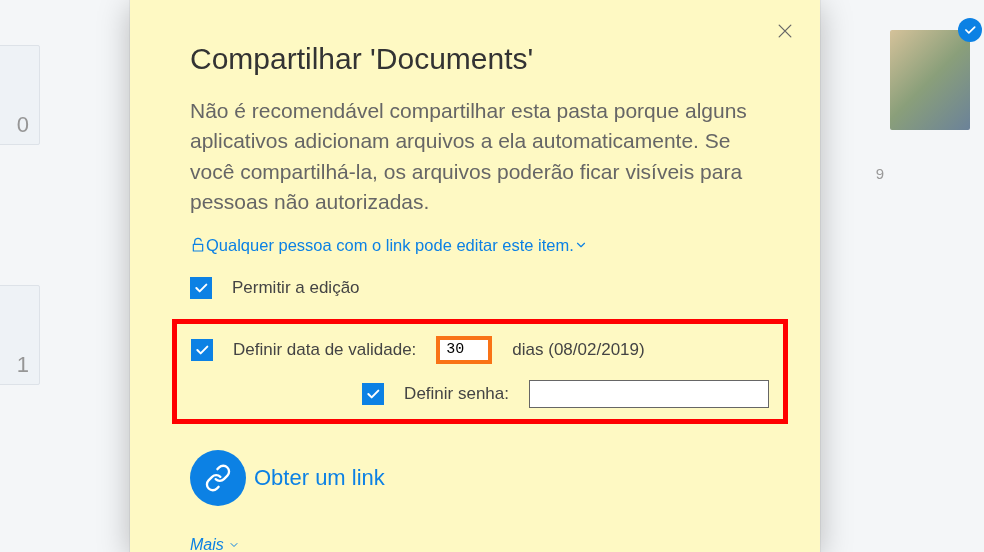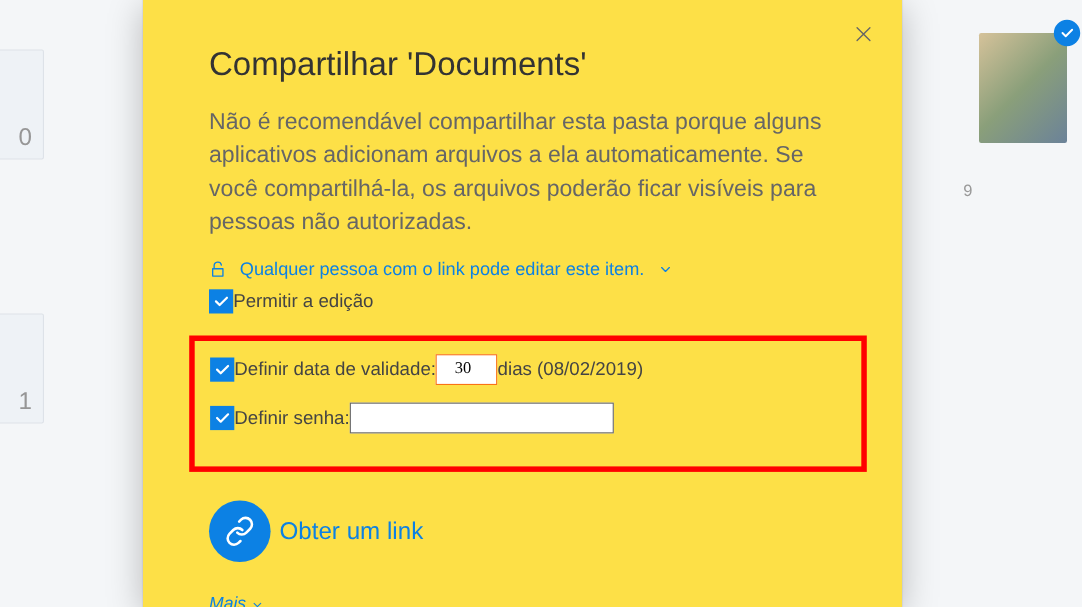--- a/index.html
+++ b/index.html
@@ -76,21 +76,21 @@
     }
     .thumb-date { position:absolute; top:165px; right:100px; color:#999;font-size:15px;}
     
     
     .dialog {
       position: absolute;
       left: 130px;
       top: 0;
       width: 690px;
       height: 552px;
-      background: #fde047;
+      background: #fef9c3;
       box-shadow: 0 6px 30px rgba(0,0,0,.25), 0 0 0 1px rgba(0,0,0,.05);
       padding: 42px 42px 30px 60px;
     }
     .close-btn {
       position: absolute;
       top: 16px;
       right: 20px;
       width: 30px;
       height: 30px;
       display:flex;align-items:center;justify-content:center;
@@ -106,32 +106,32 @@
     .warning-text {
       font-size: 21px;
       color: #666;
       line-height: 1.45;
       margin-bottom: 18px;
       max-width: 560px;
     }
     .link-permission {
       display: flex;
       align-items: center;
-      gap: 12px;
+      gap: 0;
       color: #0c81e4;
       font-size: 16.5px;
-      margin-bottom: 8px;
+      margin-bottom: 22px;
       cursor:pointer;
     }
     .link-permission svg { flex-shrink: 0; }
     
     .checkbox-row {
       display: flex;
       align-items: center;
-      gap: 0;
+      gap: 20px;
       margin-bottom: 20px;
       font-size: 17px;
       color: #444;
     }
     .checkbox {
       width: 22px;
       height: 22px;
       background: #0c81e4;
       display: flex;
       align-items: center;
@@ -139,29 +139,29 @@
       flex-shrink: 0;
       cursor:pointer;
     }
     .highlight-box {
       border: 5px solid #ff0000;
       padding: 12px 14px 10px;
       margin: 0 0 26px -18px;
       width: 616px;
     }
     .highlight-box .checkbox-row { margin-bottom: 16px; }
-    .highlight-box .checkbox-row:last-child { margin-bottom: 20px; }
+    .highlight-box .checkbox-row:last-child { margin-bottom: 1px; justify-content: flex-end; }
     .days-input {
       width: 56px;
       height: 28px;
-      border: 1px solid #f97316;
-      padding: 2px 16px;
+      border: 4px solid #f97316;
+      padding: 2px 6px;
       font-size: 15px;
       text-align: left;
-      font-family: Liberation Serif, serif;
+      font-family: Liberation Mono, monospace;
     }
     .password-input {
       width: 240px;
       height: 28px;
       border: 1px solid #666;
       padding: 2px 6px;
       font-size: 15px;
       font-family: inherit;
     }
     

